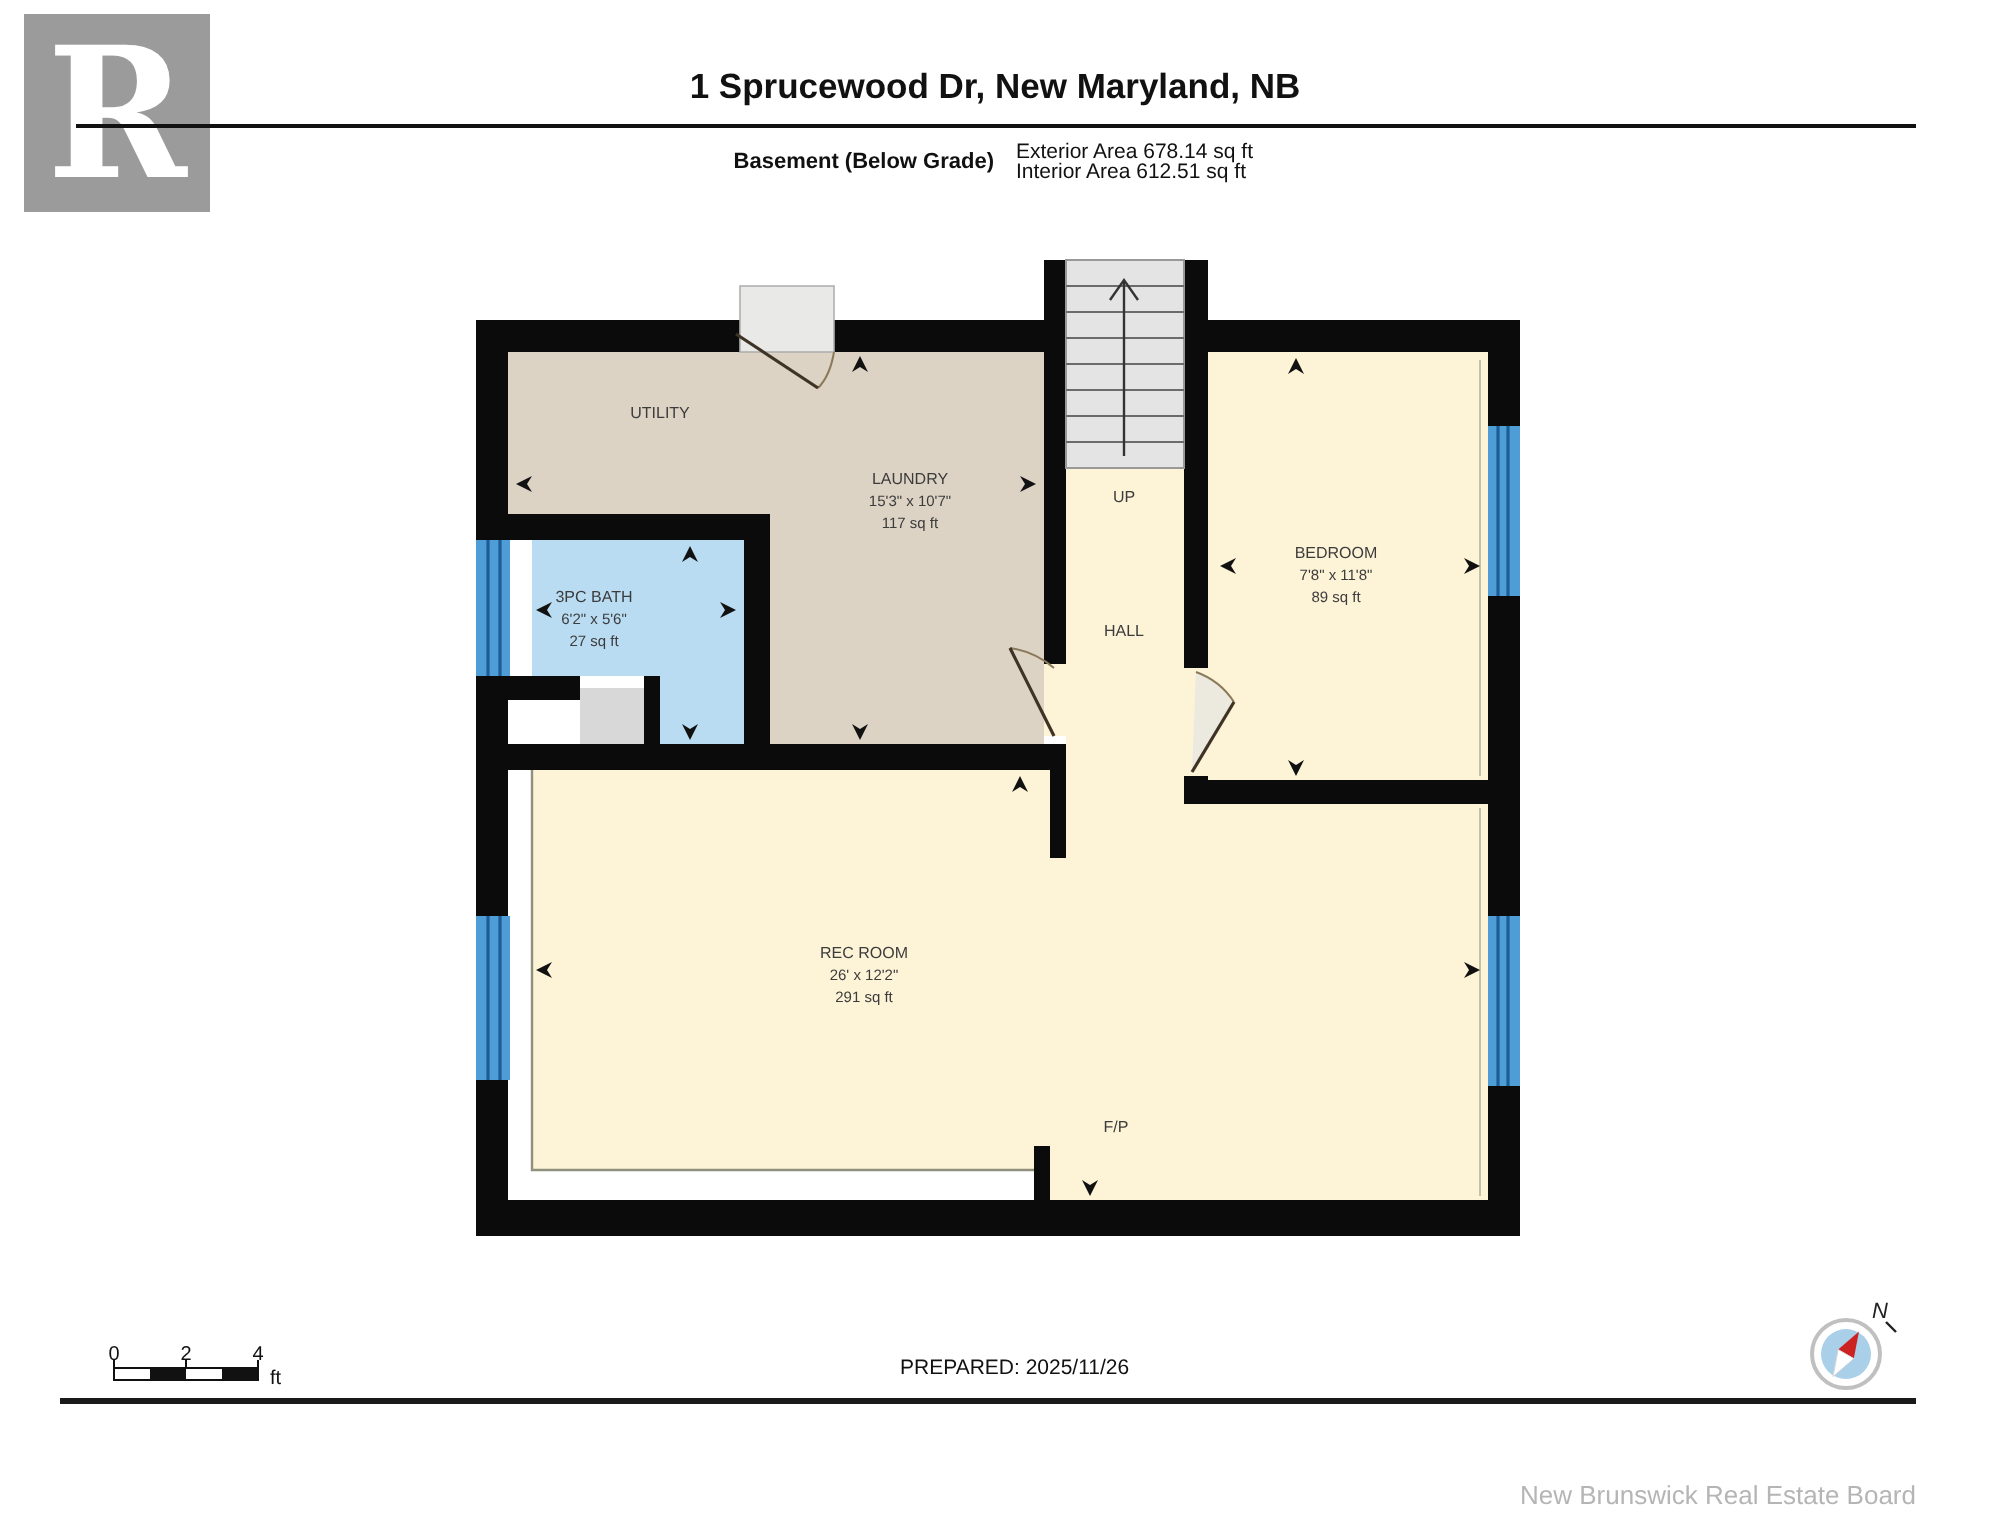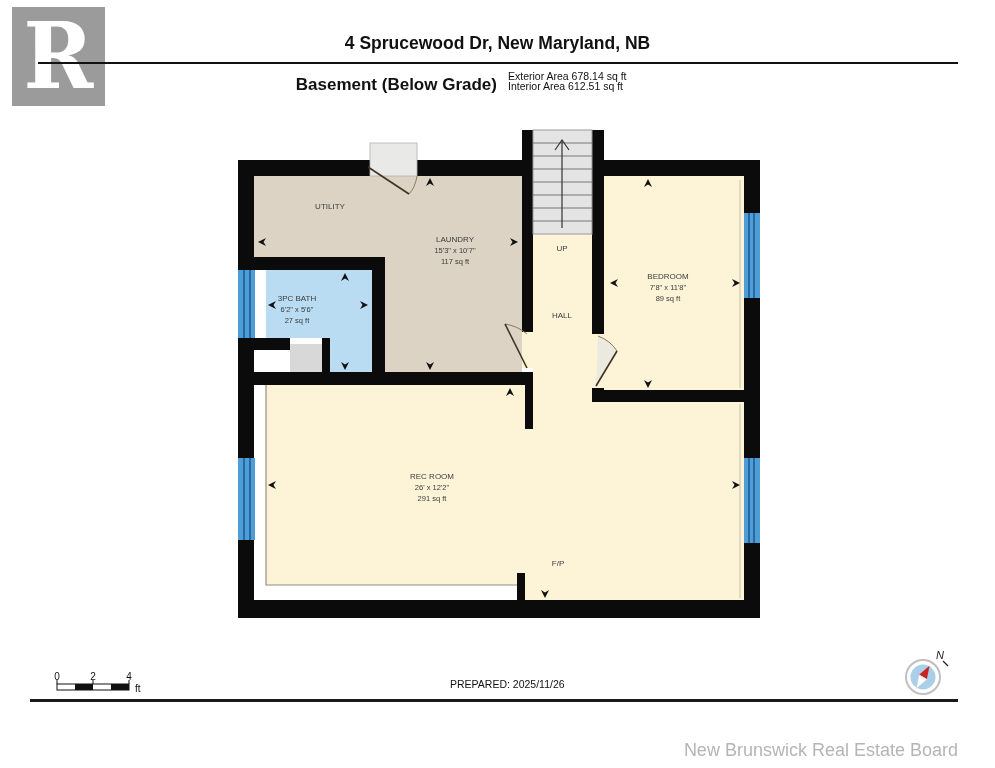--- a/index.html
+++ b/index.html
@@ -8,42 +8,42 @@
   .abs{position:absolute;}
   
   #logo-box{left:12px;top:7px;width:93px;height:99px;background:#9b9b9b;color:#ffffff;
             display:flex;align-items:center;justify-content:center;}
   #logo-box .r{font-family:"DejaVu Serif",serif;font-weight:bold;font-size:84px;line-height:1;
                transform:scaleY(1.08);}
   #logo-word{left:5px;top:108px;color:#9b9b9b;font-size:23px;letter-spacing:1.5px;font-weight:500;}
   #logo-word sup{font-size:10px;letter-spacing:0;}
   #page-title{left:0;top:33px;width:995px;text-align:center;font-size:17.5px;font-weight:bold;color:#111;}
   #header-rule{left:38px;top:62px;width:920px;height:2px;background:#111;z-index:3;}
-  #floor-label{top:75px;right:498px;font-size:17px;font-weight:bold;color:#111;}
+  #floor-label{top:75px;right:498px;font-size:11px;font-weight:bold;color:#111;}
   #ext-area{left:508px;top:70px;font-size:10.5px;color:#111;}
   #int-area{left:508px;top:80px;font-size:10.5px;color:#111;}
   
   #footer-rule{left:30px;top:699px;width:928px;height:3px;background:#1a1a1a;}
   #disclaimer{left:35px;top:709px;width:920px;font-size:10px;color:#222;}
   #prepared{left:450px;top:678px;font-size:10.5px;color:#111;}
-  #board{right:37px;top:740px;font-size:18px;color:#b5b5b5;}
+  #board{right:37px;top:740px;font-size:13px;color:#b5b5b5;}
   svg text{font-family:"Liberation Sans",sans-serif;}
   .room-name{font-size:8px;fill:#3c3c3c;}
   .room-dim{font-size:7.5px;fill:#3c3c3c;}
   .mid{text-anchor:middle;}
 </style>
 </head>
 <body>
 
 <div id="page">
 
   <div class="abs" id="logo-box">
     <span class="r">R</span>
   </div>
-  <div class="abs" id="page-title">4 Sprucewood Dr, New Maryland, NB</div>
+  <div class="abs" id="page-title">1 Sprucewood Dr, New Maryland, NB</div>
   <div class="abs" id="header-rule"></div>
   <div class="abs" id="floor-label">Basement (Below Grade)</div>
   <div class="abs" id="ext-area">Exterior Area 678.14 sq ft</div>
   <div class="abs" id="int-area">Interior Area 612.51 sq ft</div>
 
   <svg class="abs" style="left:0;top:0" width="995" height="768" viewBox="0 0 995 768">
 
     <g>
       <rect x="238" y="160" width="522" height="458" fill="#0b0b0b"></rect>
 

